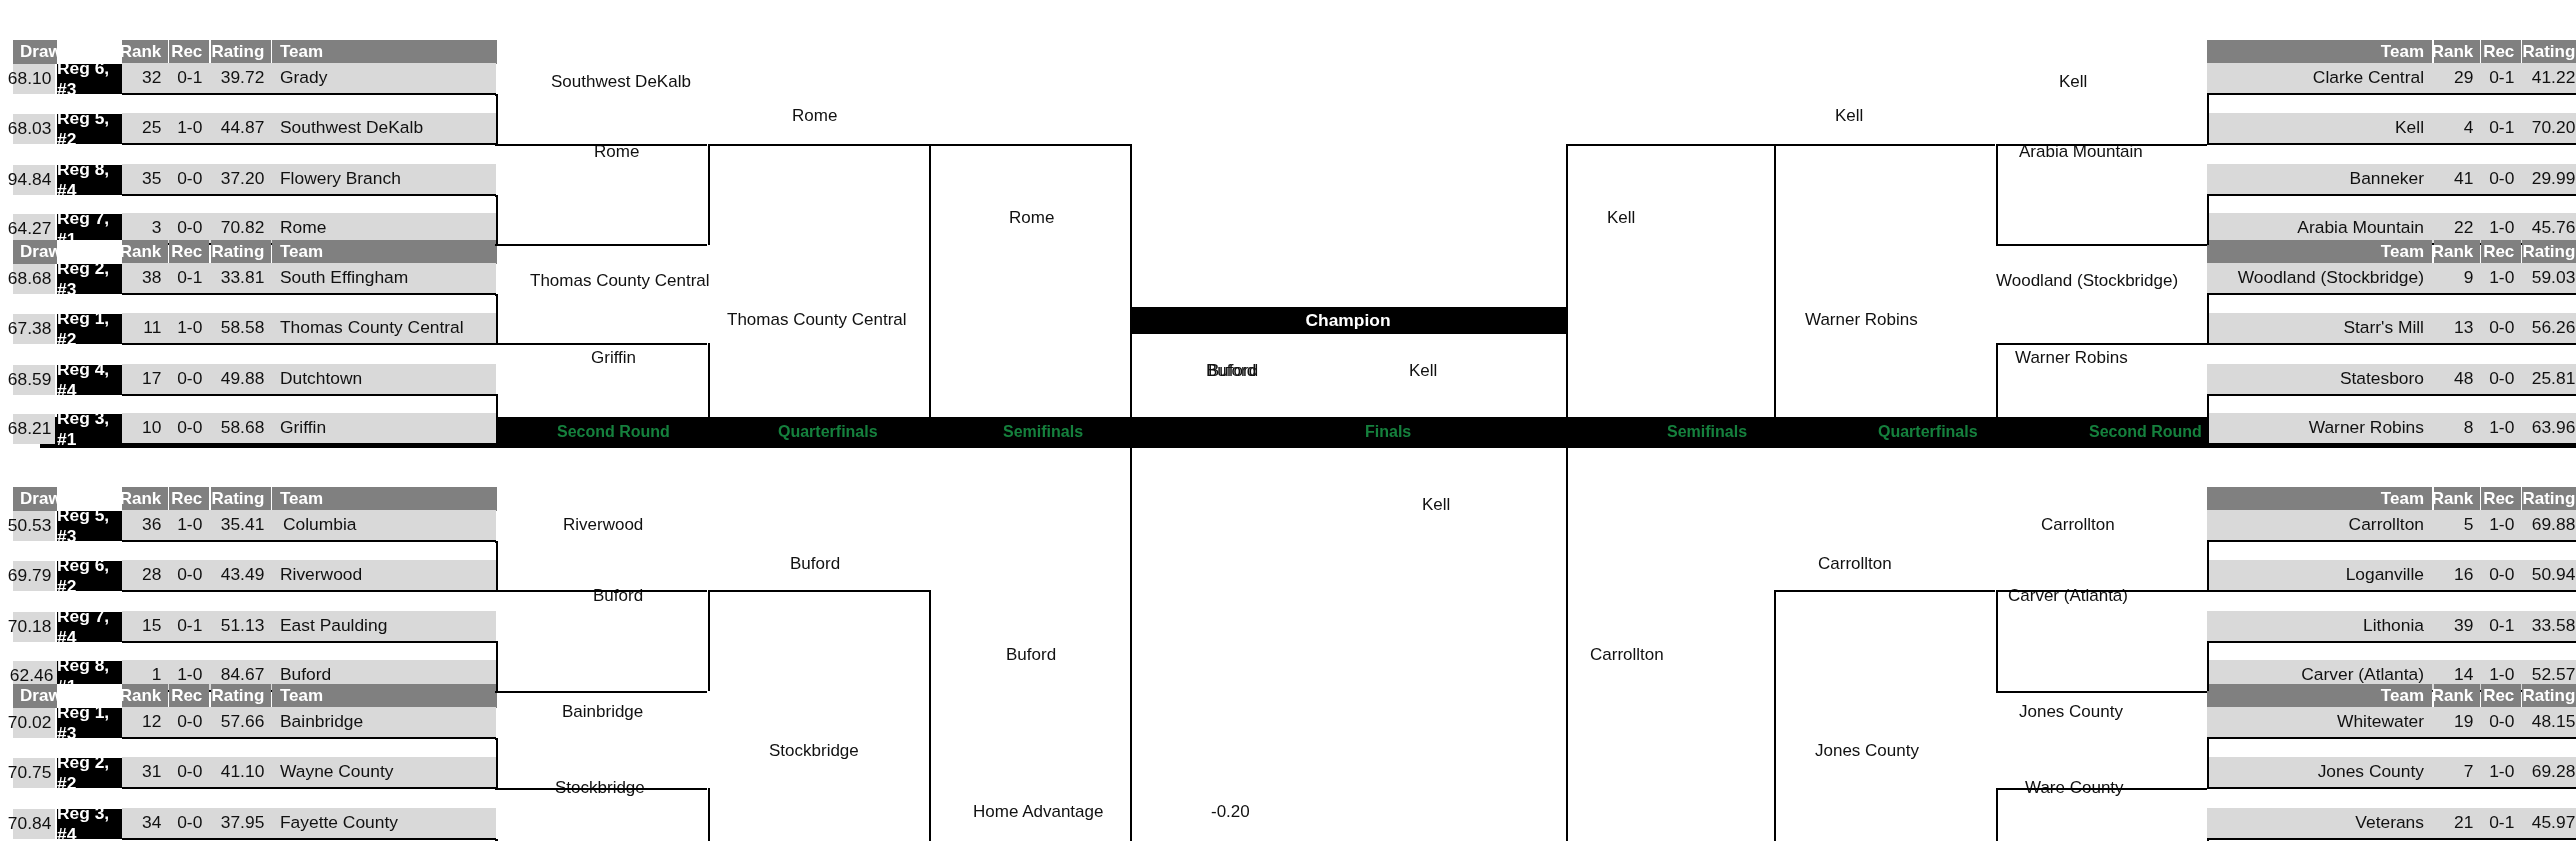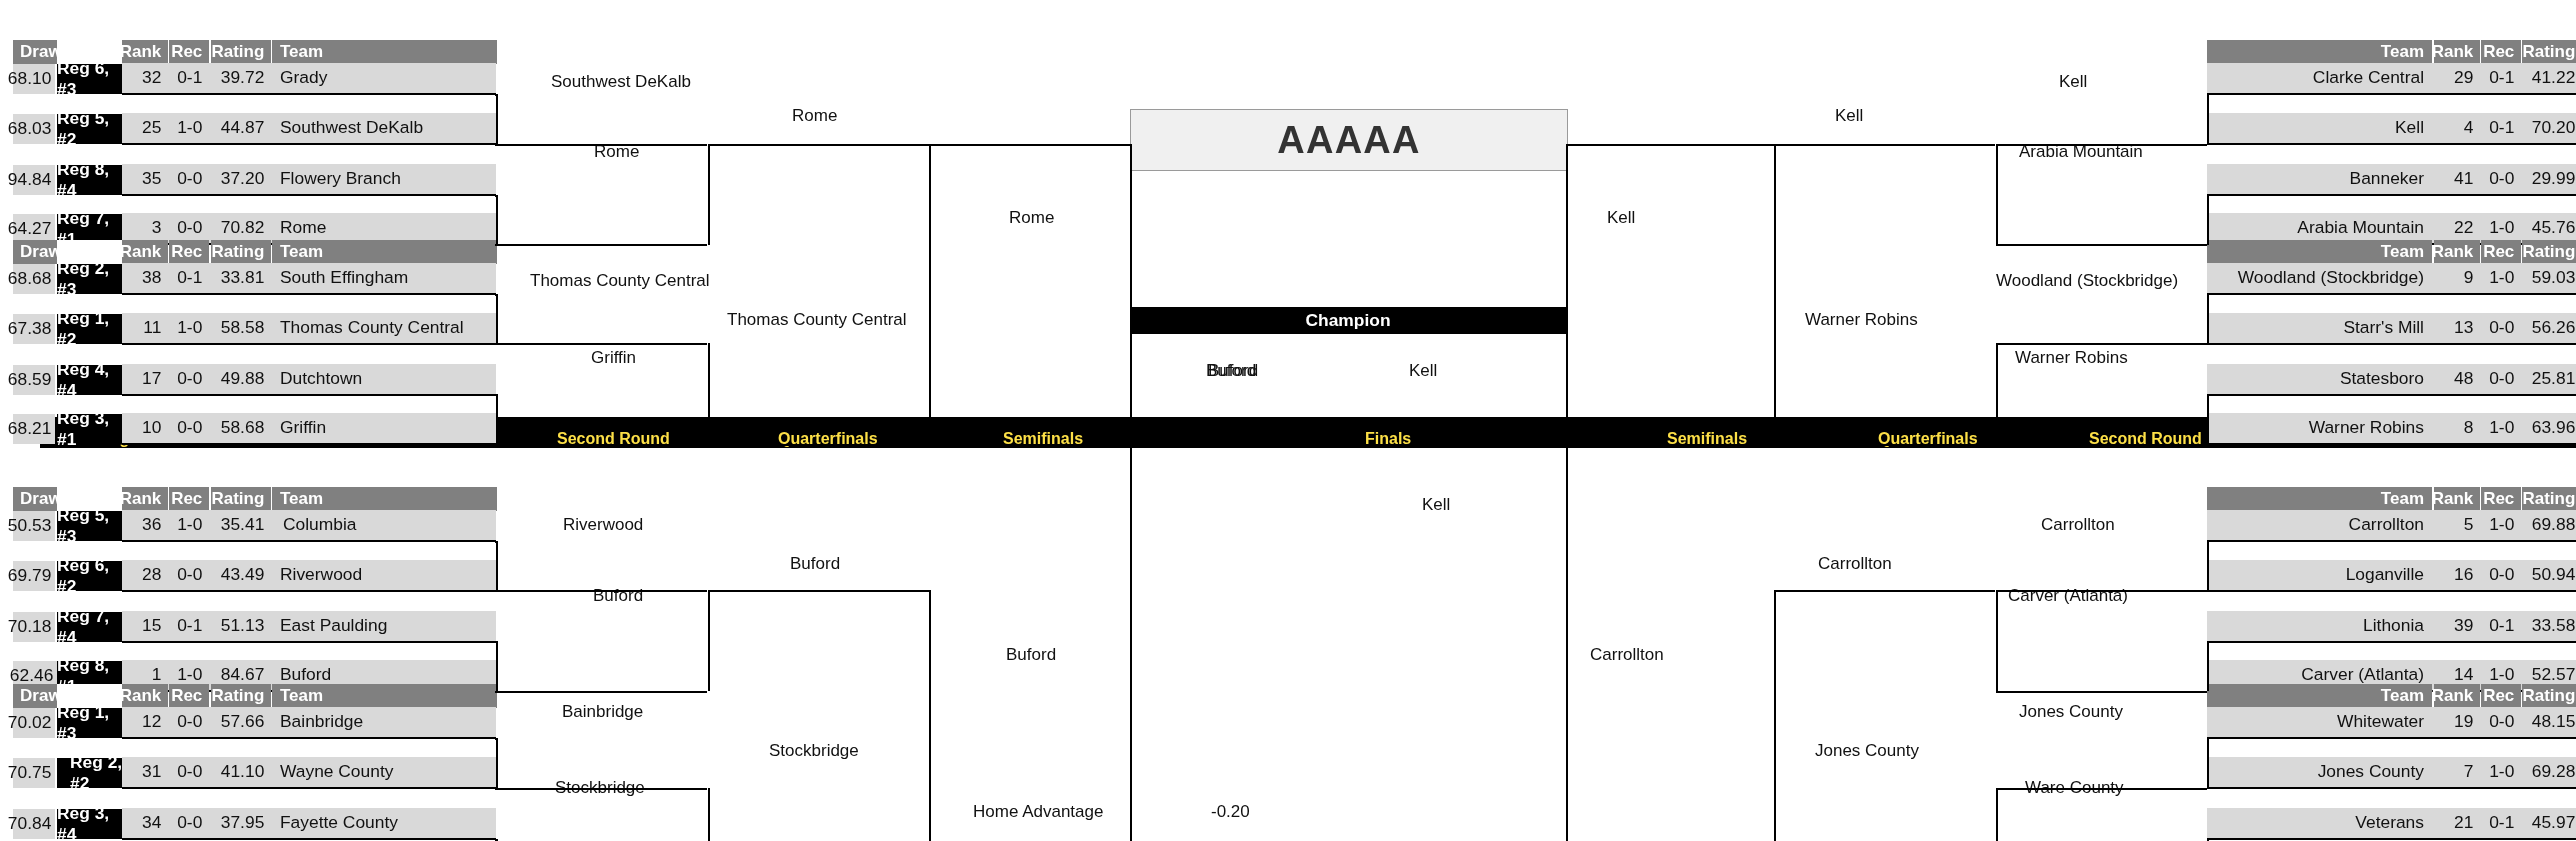--- a/index.html
+++ b/index.html
@@ -35,43 +35,40 @@
 
   
   .hline{position:absolute;height:0;border-top:2.7px solid #000;}
   .vline{position:absolute;width:0;border-left:2.7px solid #000;}
   .vdot{position:absolute;width:0;border-left:2px dotted #444;}
 
   .slot{position:absolute;font-size:17px;color:#111;white-space:nowrap;}
 
   
   #roundbar{position:absolute;left:40px;top:417px;width:2536px;height:31px;background:#000;}
-  #roundbar .rl{position:absolute;top:13px;color:#fde047;font-size:16px;font-weight:bold;white-space:nowrap;}
+  #roundbar .rl{position:absolute;top:6px;color:#15803d;font-size:16px;font-weight:bold;white-space:nowrap;}
 
   
   #titlebox{position:absolute;left:1130px;top:109px;width:436px;height:60px;
             background:#f0f0f0;border:1.3px solid #9a9a9a;
             display:flex;align-items:center;justify-content:center;}
   #titlebox span{font-size:38px;font-weight:bold;color:#333;letter-spacing:1.3px;}
 
   
   .finalbar{position:absolute;background:#000;color:#fff;font-weight:bold;font-size:17.4px;
             display:flex;align-items:center;justify-content:center;height:27px;}
 
   #homeadv{position:absolute;left:973px;top:802px;font-size:17px;color:#111;}
   #homeadvval{position:absolute;left:1211px;top:802px;font-size:17px;color:#111;}
 </style>
 </head>
 <body>
 
 <div id="stage">
 
-  <div id="titlebox">
-    <span>AAAAA</span>
-  </div>
 
   <div id="roundbar">
       <div class="rl" style="left:27px;">Seeding</div>
       <div class="rl" style="left:144px;">Team Data</div>
       <div class="rl" style="left:238px;">First Round</div>
       <div class="rl" style="left:517px;">Second Round</div>
       <div class="rl" style="left:738px;">Quarterfinals</div>
       <div class="rl" style="left:963px;">Semifinals</div>
       <div class="rl" style="left:1325px;">Finals</div>
       <div class="rl" style="left:1627px;">Semifinals</div>
@@ -252,21 +249,21 @@
         <div class="seedbox" style="position:absolute;left:57px;width:65px;">Reg 1, #3</div>
         <div class="datarow" style="position:absolute;left:122px;width:374px;height:29.5px;">
           <div class="cell num" style="position:absolute;left:0px;width:46px;height:29.5px;">12</div>
           <div class="cell num" style="position:absolute;left:47px;width:40px;height:29.5px;">0-0</div>
           <div class="cell num" style="position:absolute;left:89px;width:60px;height:29.5px;">57.66</div>
           <div class="cell lft" style="position:absolute;left:150px;width:225px;height:29.5px;">Bainbridge</div>
         </div>
       </div>
       <div class="trow" style="top:74px;left:0px;">
         <div class="drawbox" style="position:absolute;left:13.4px;width:42px;">70.75</div>
-        <div class="seedbox" style="position:absolute;left:57px;width:65px;padding-left:13px;">Reg 2, #2</div>
+        <div class="seedbox" style="position:absolute;left:57px;width:65px;">Reg 2, #2</div>
         <div class="datarow" style="position:absolute;left:122px;width:374px;height:29.5px;">
           <div class="cell num" style="position:absolute;left:0px;width:46px;height:29.5px;">31</div>
           <div class="cell num" style="position:absolute;left:47px;width:40px;height:29.5px;">0-0</div>
           <div class="cell num" style="position:absolute;left:89px;width:60px;height:29.5px;">41.10</div>
           <div class="cell lft" style="position:absolute;left:150px;width:225px;height:29.5px;">Wayne County</div>
         </div>
       </div>
       <div class="trow" style="top:125px;left:0px;">
         <div class="drawbox" style="position:absolute;left:13.4px;width:42px;">70.84</div>
         <div class="seedbox" style="position:absolute;left:57px;width:65px;">Reg 3, #4</div>

